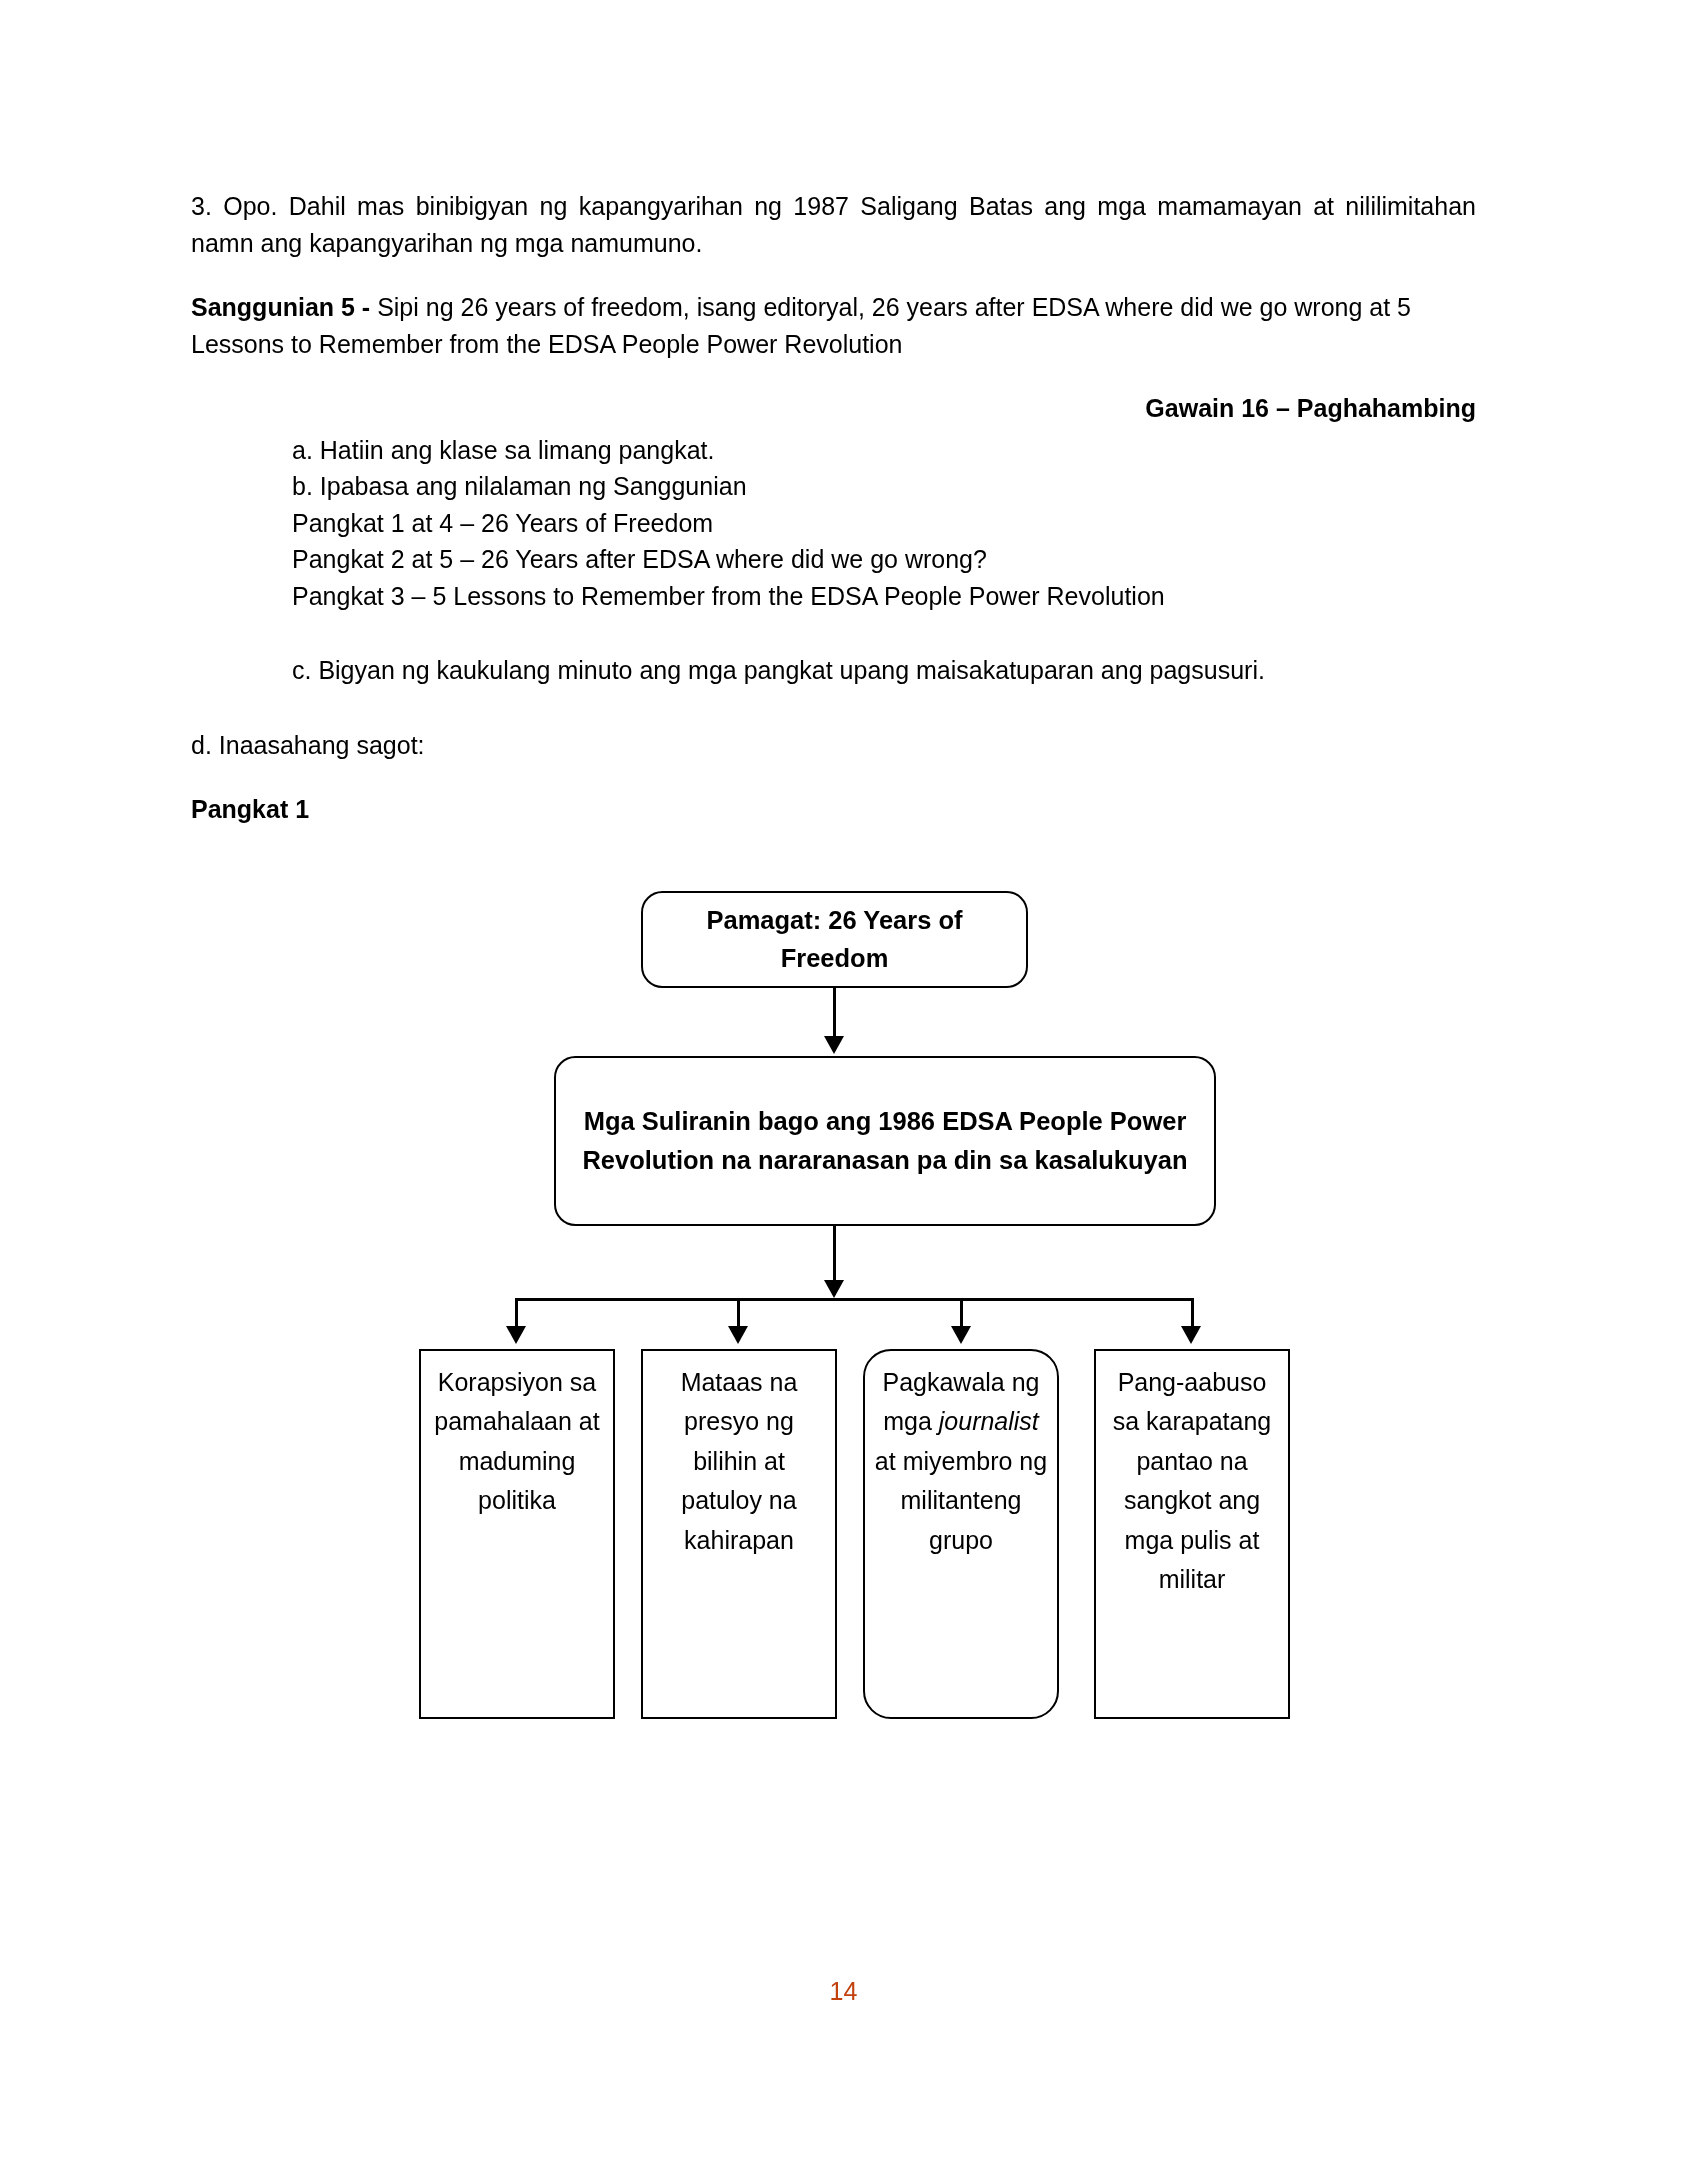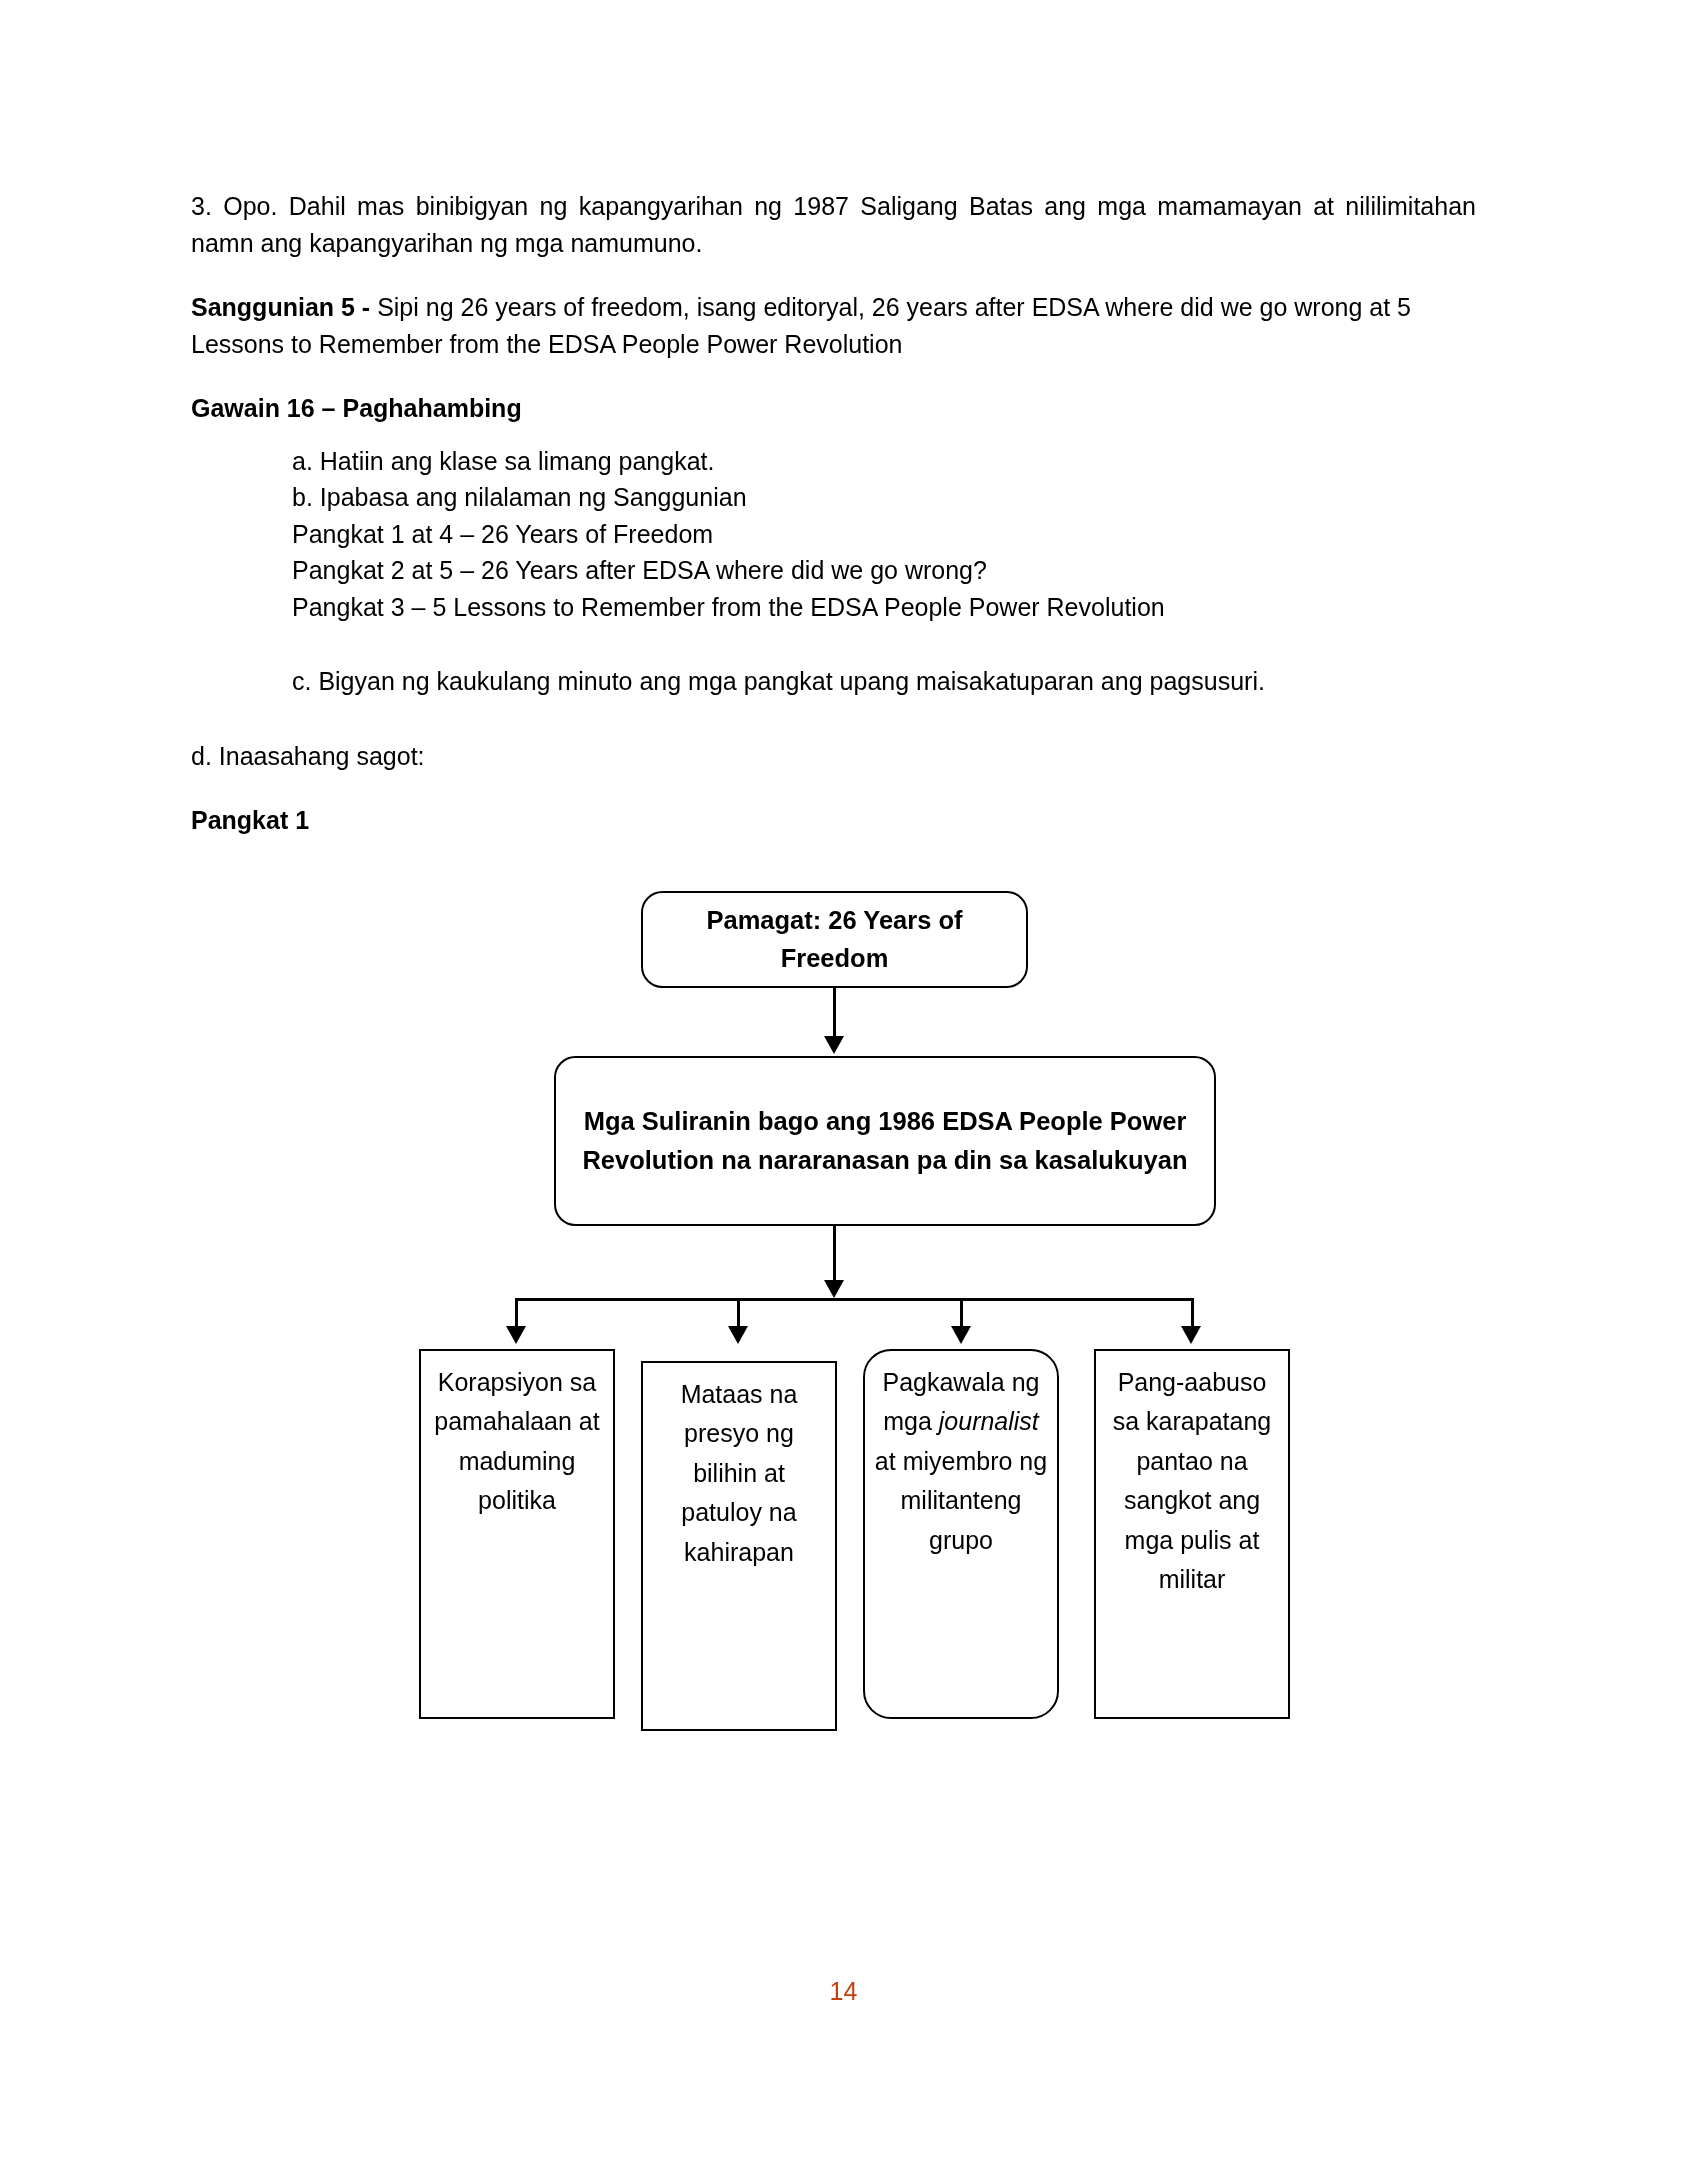--- a/index.html
+++ b/index.html
@@ -36,21 +36,21 @@
     color: #000;
   }
 
   .para {
     margin: 0 0 28px 0;
   }
   .para.justify {
     text-align: justify;
     text-justify: inter-word;
   }
-  .para.tight { margin-bottom: 16px; }
+  .para.tight { margin-bottom: 5px; text-align: right; }
 
   .bold { font-weight: bold; }
 
   .indent-1 {
     margin-left: 101px;
   }
 
   .line {
     display: block;
     white-space: nowrap;
@@ -106,21 +106,21 @@
   .leaf {
     top: 476px;
     width: 196px;
     height: 370px;
     font-size: 25px;
     line-height: 1.58;
     padding: 11.5px 8.2px 0 8.2px;
     align-items: flex-start;
   }
   .leaf-1 { left: 419px; }
-  .leaf-2 { left: 641px; margin-top: 12px; }
+  .leaf-2 { left: 641px; }
   .leaf-3 { left: 863px; border-radius: 28px; }
   .leaf-4 { left: 1094px; }
 
   .leaf .txt { width: 100%; }
   .ital { font-style: italic; }
 
   
   .conn {
     position: absolute;
     background: #000;

